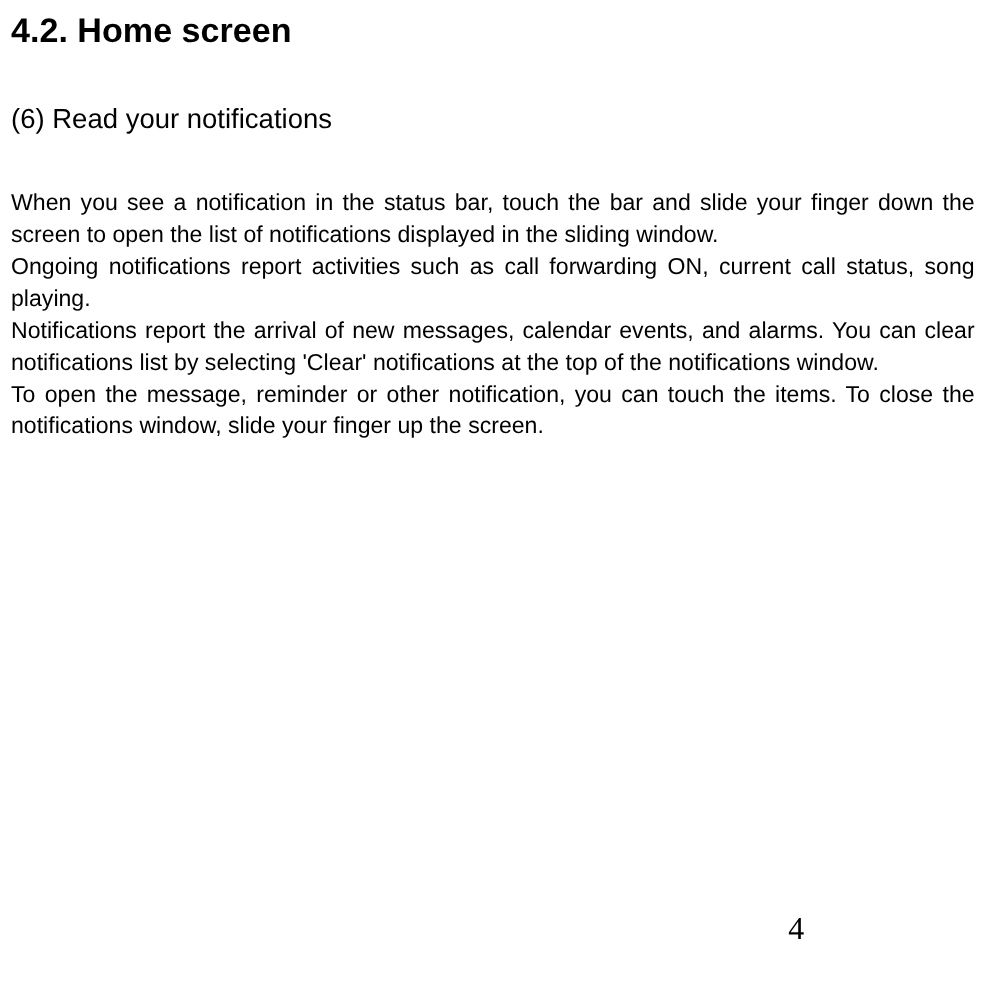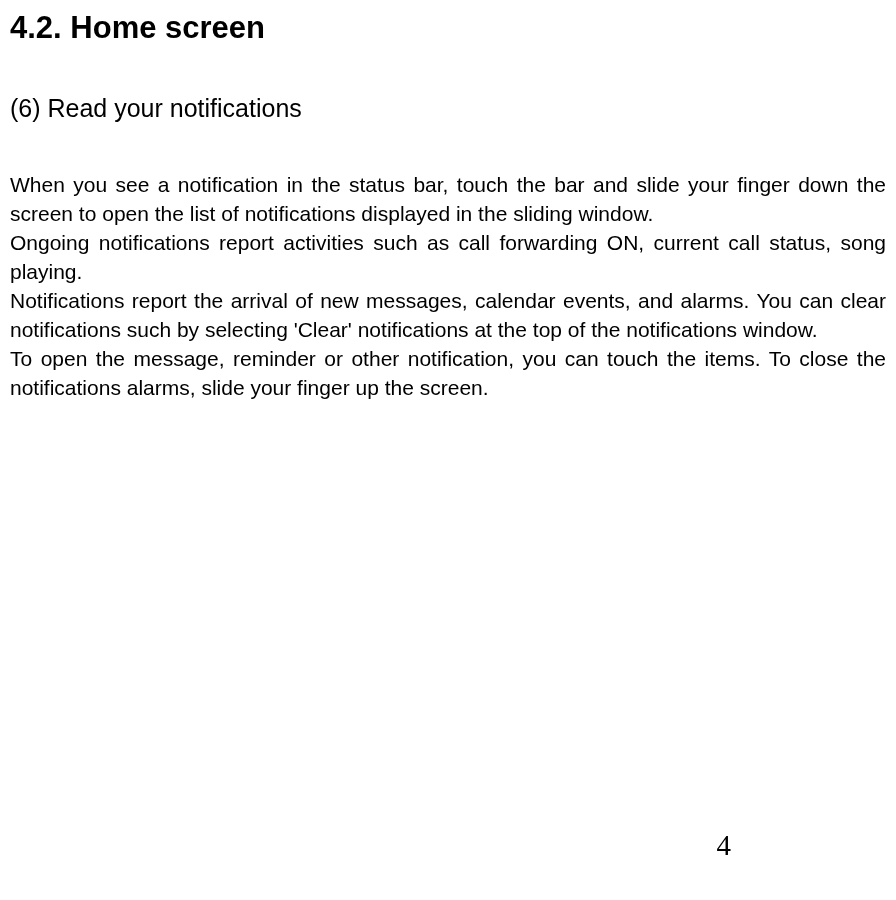--- a/index.html
+++ b/index.html
@@ -42,16 +42,16 @@
   </style>
 </head>
 <body>
 
 <div class="heading">4.2. Home screen</div>
 
 <div class="subheading">(6) Read your notifications</div>
 
 <div class="paragraph">When you see a notification in the status bar, touch the bar and slide your finger down the screen to open the list of notifications displayed in the sliding window.</div>
 <div class="paragraph">Ongoing notifications report activities such as call forwarding ON, current call status, song playing.</div>
-<div class="paragraph">Notifications report the arrival of new messages, calendar events, and alarms. You can clear notifications such by selecting 'Clear' notifications at the top of the notifications window.</div>
-<div class="paragraph">To open the message, reminder or other notification, you can touch the items. To close the notifications alarms, slide your finger up the screen.</div>
+<div class="paragraph">Notifications report the arrival of new messages, calendar events, and alarms. You can clear notifications list by selecting 'Clear' notifications at the top of the notifications window.</div>
+<div class="paragraph">To open the message, reminder or other notification, you can touch the items. To close the notifications window, slide your finger up the screen.</div>
 
 <div class="page-number">4</div>
 
 </body></html>

